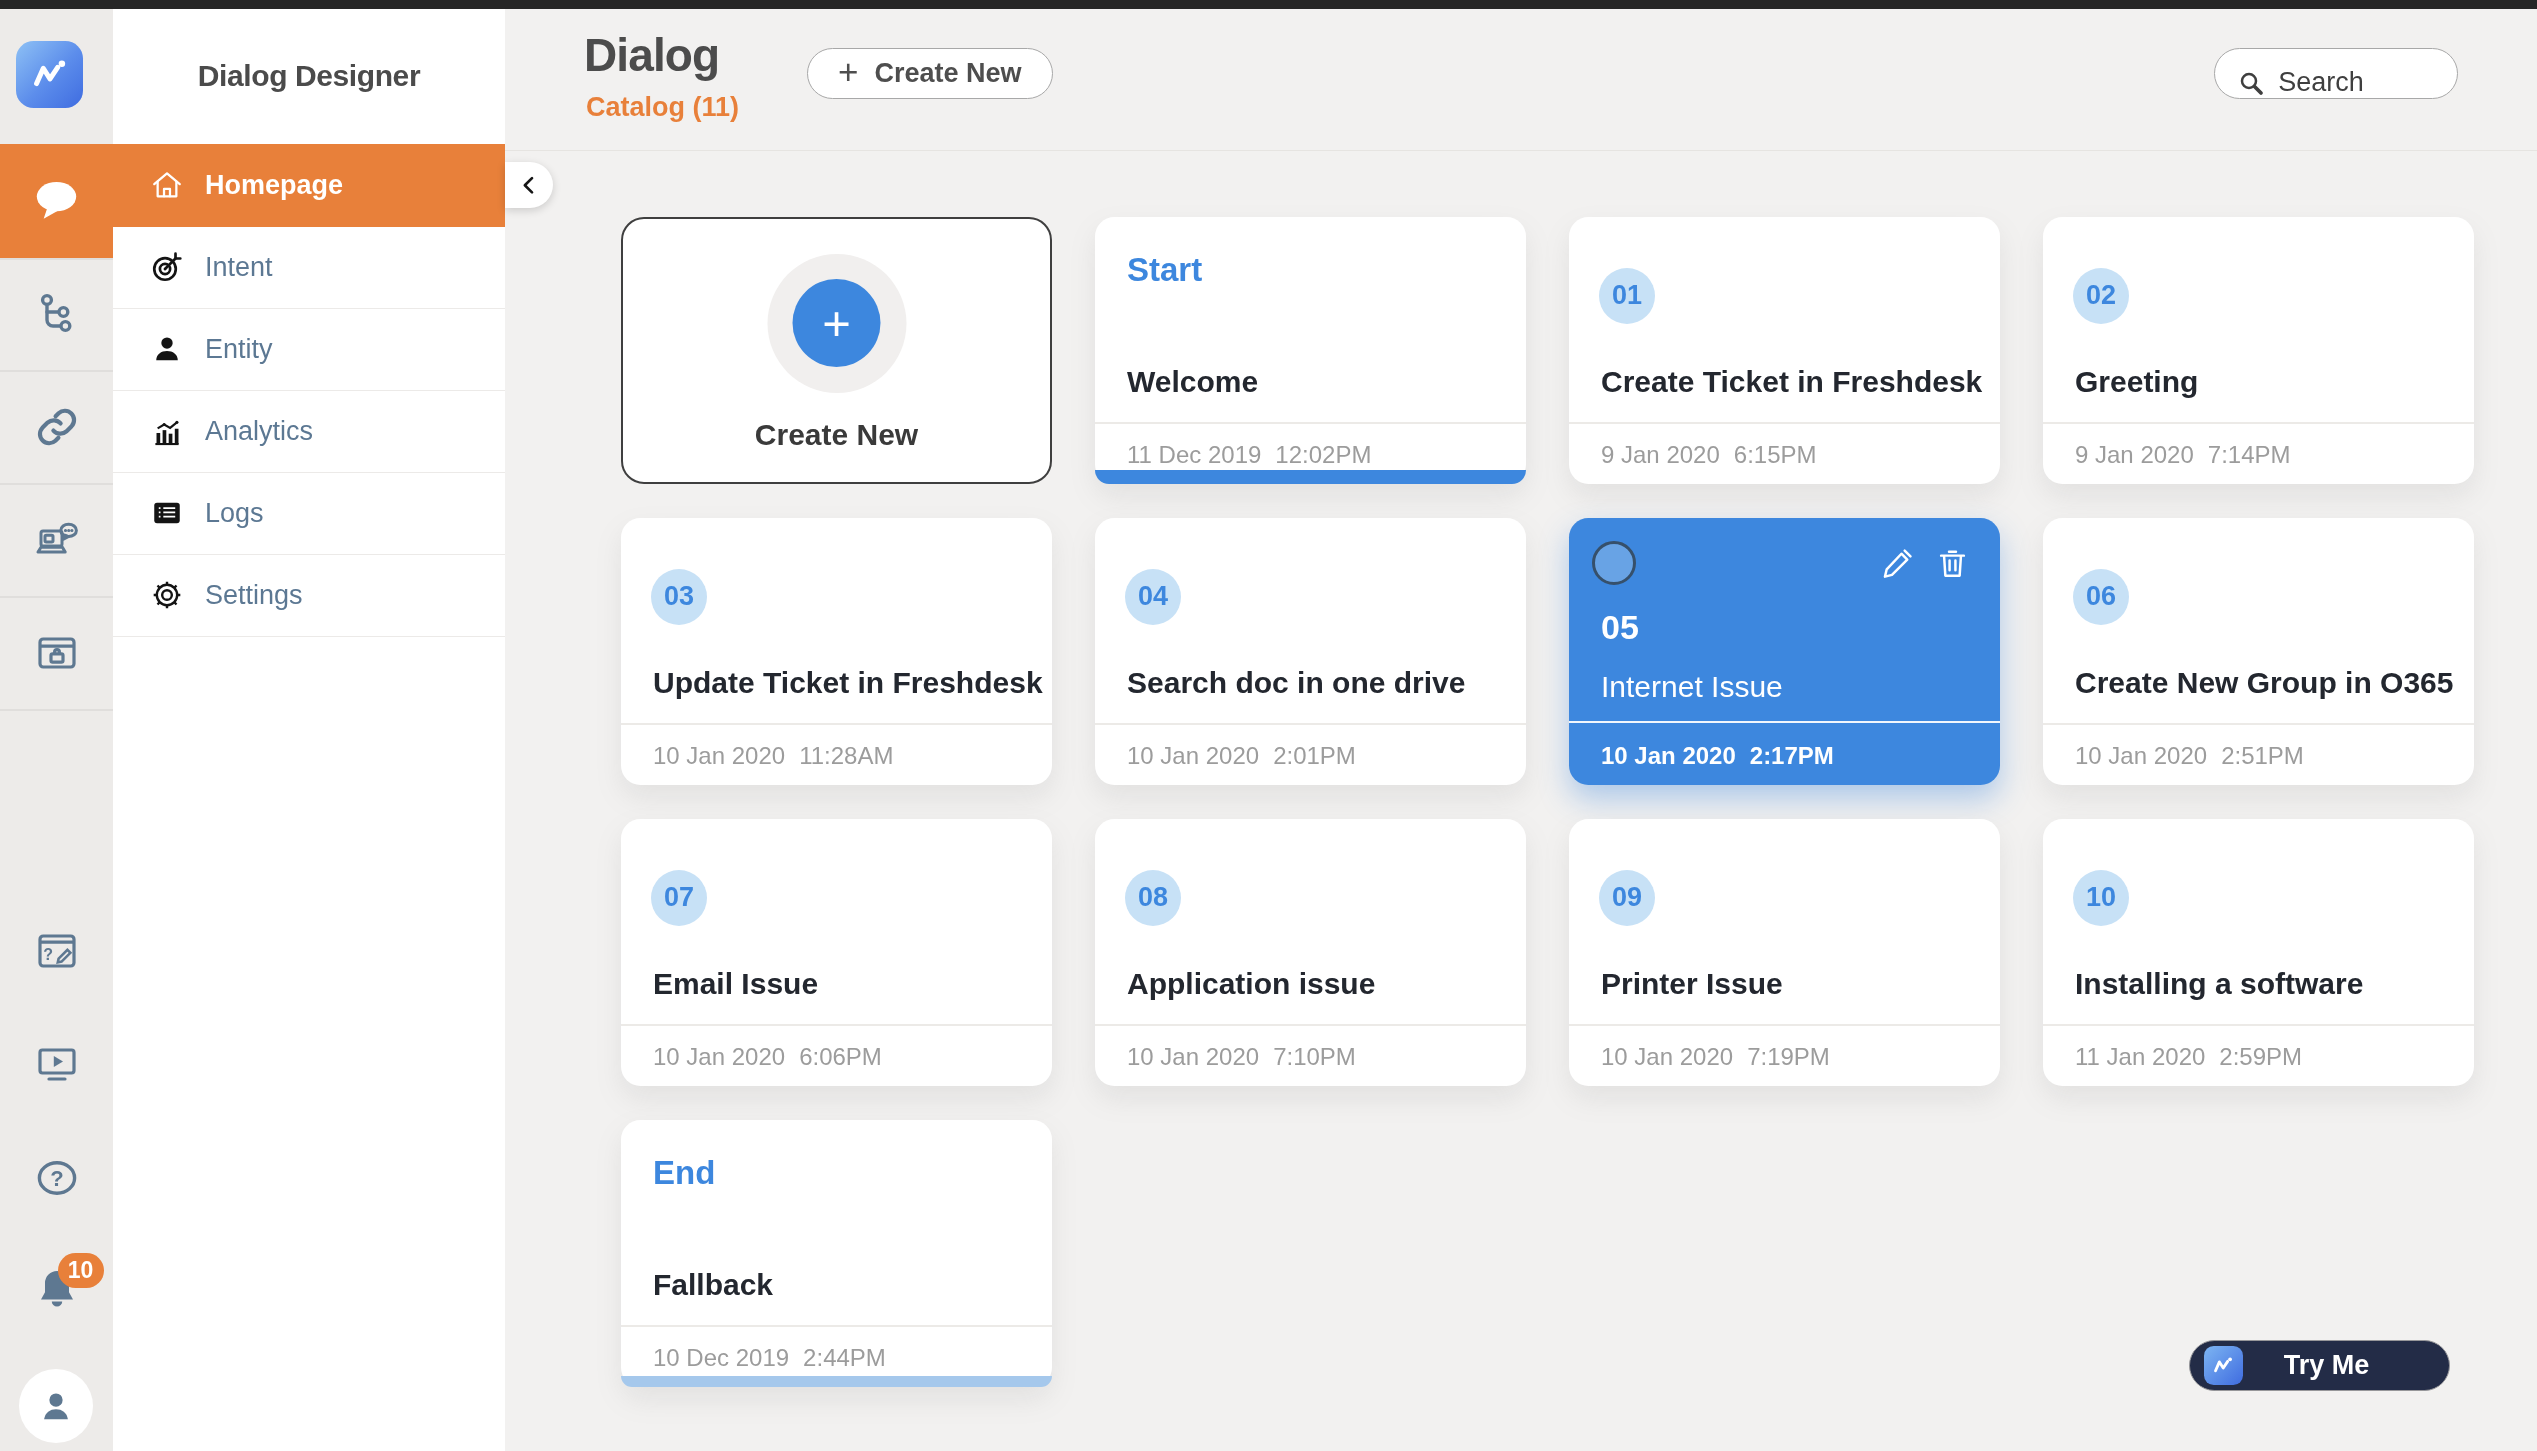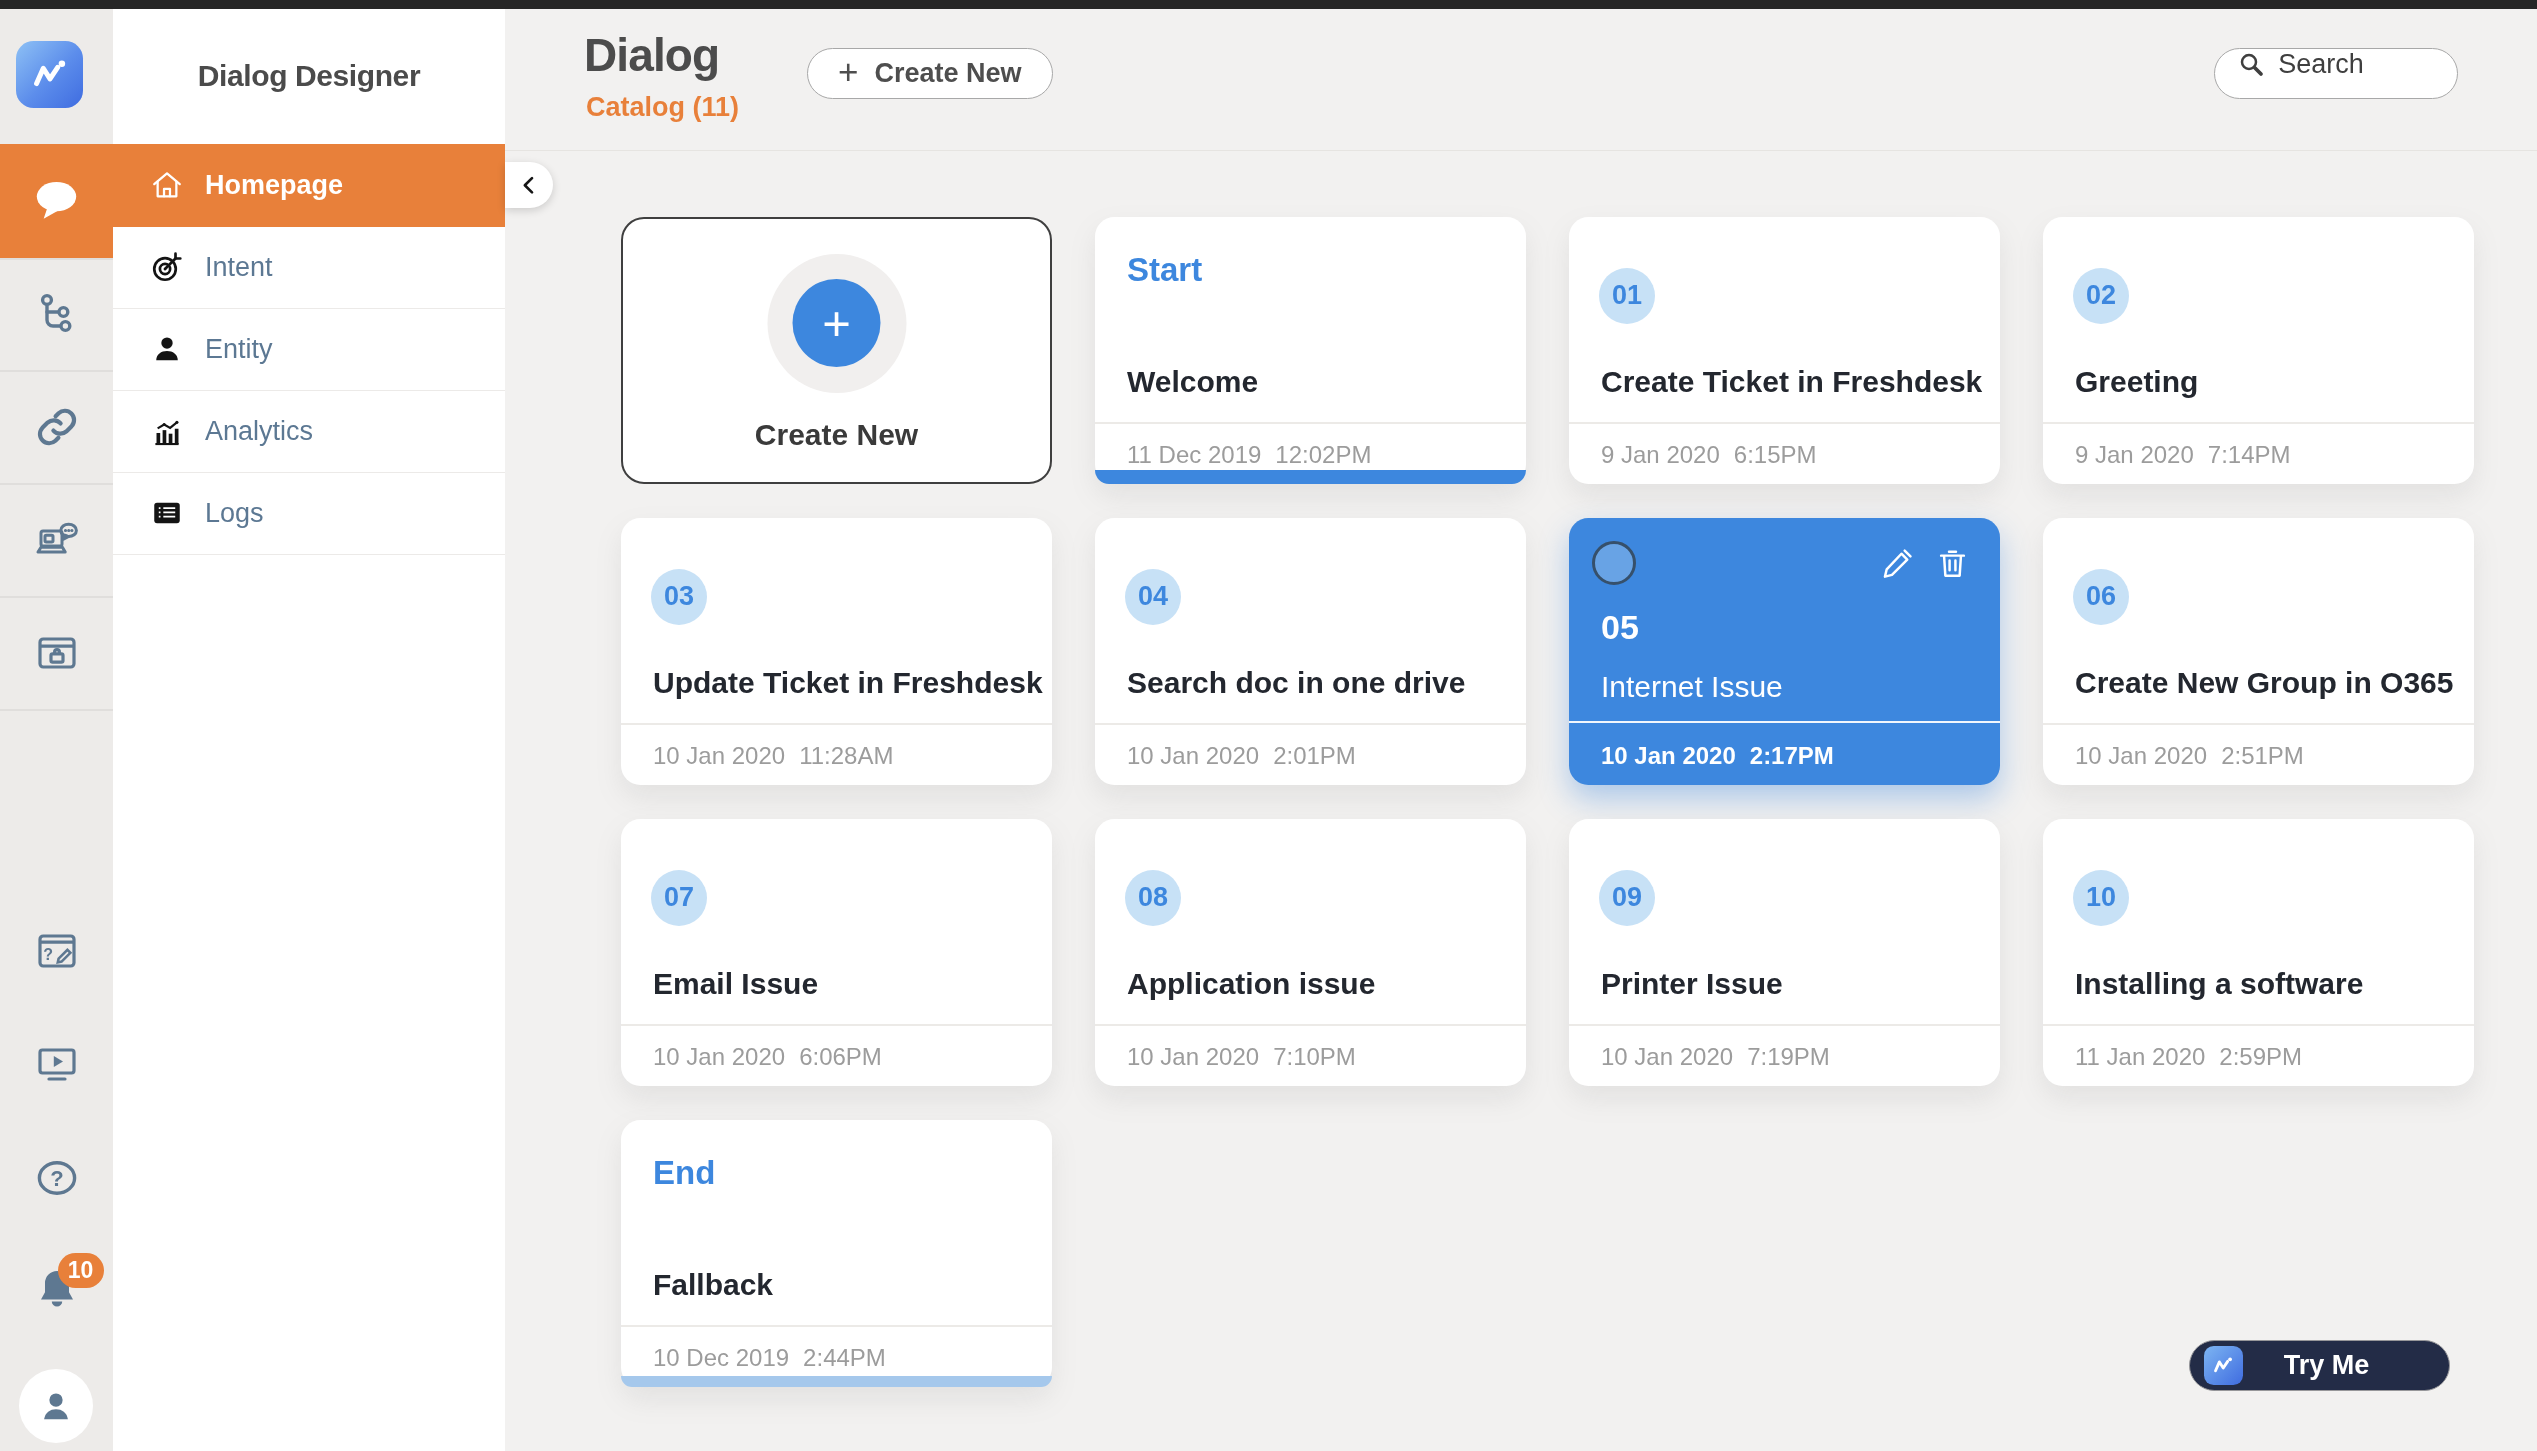--- a/index.html
+++ b/index.html
@@ -47,21 +47,21 @@
   
   .main{position:absolute;left:505px;top:8.8px;width:2032px;height:1442px;background:#f2f1f0;}
   .main-header{position:absolute;left:0;top:0;width:100%;height:141px;border-bottom:1.8px solid #e6e4e1;}
   .page-title{position:absolute;left:79px;top:19.4px;font-size:46px;font-weight:700;color:#4c4c4c;letter-spacing:-0.9px;text-align:right;}
   .page-subtitle{position:absolute;left:81px;top:83px;font-size:27px;font-weight:700;color:var(--accent-orange,#E8803A);}
   .create-btn{position:absolute;left:302px;top:39px;height:51px;padding:0 30px;display:flex;align-items:center;
               gap:16px;background:#fff;border:1.8px solid #a8a8a8;border-radius:27px;font-size:27px;font-weight:700;
               color:#4e4e4e;box-sizing:border-box;cursor:pointer;}
   .plus-glyph{font-size:35px;font-weight:400;line-height:1;margin-top:-4.4px;}
   .search-box{position:absolute;right:79px;top:39px;width:244px;height:51px;background:#fff;border:1.8px solid #a8a8a8;
-              border-radius:27px;display:flex;align-items:flex-start;padding:0 21px;gap:12.3px;font-size:27px;
+              border-radius:27px;display:flex;align-items:flex-end;padding:0 21px;gap:12.3px;font-size:27px;
               color:#3f3f3f;box-sizing:border-box;cursor:text;}
   .search-box .icn{width:30px;height:30px;color:#3f3f3f;flex:0 0 auto;}
 
   
   .grid{position:absolute;left:116px;top:208px;display:grid;grid-template-columns:repeat(4,431px);
         grid-auto-rows:267px;column-gap:43px;row-gap:34px;}
   .card{position:relative;background:#fff;border-radius:19.4px;box-shadow:0 12.3px 26.5px rgba(125,125,125,.13);cursor:pointer;}
   .badge{position:absolute;left:30px;top:51px;width:56px;height:56px;border-radius:50%;
          background:var(--badge-bg,#C7E1F6);color:var(--accent-blue,#3D87DE);font-size:27px;font-weight:700;
          display:flex;align-items:center;justify-content:center;}
@@ -268,20 +268,30 @@
           <span class="icn menu-icn">
             <svg viewBox="0 0 24 24">
               <rect x="3" y="4.8" width="18" height="14.4" rx="2" fill="currentColor"></rect>
               <g stroke="#fff" stroke-width="1.3">
                 <path d="M6.2 8.6h1.2M6.2 11.6h1.2M6.2 14.6h1.2"></path>
                 <path d="M9.4 8.6h8.4M9.4 11.6h8.4M9.4 14.6h8.4"></path>
               </g>
             </svg>
           </span>
           <span class="menu-label">Logs</span>
+        </div>
+        <div class="menu-row">
+          <span class="icn menu-icn">
+            <svg viewBox="0 0 24 24" fill="none" stroke="currentColor" stroke-width="1.7">
+              <circle cx="12" cy="12" r="3.4"></circle>
+              <circle cx="12" cy="12" r="7.2"></circle>
+              <path d="M12 2.6v2.2M12 19.2v2.2M2.6 12h2.2M19.2 12h2.2M5.3 5.3l1.6 1.6M17.1 17.1l1.6 1.6M18.7 5.3l-1.6 1.6M6.9 17.1l-1.6 1.6"></path>
+            </svg>
+          </span>
+          <span class="menu-label">Settings</span>
         </div>
       </div>
     <div class="collapse-pill">
       <span class="icn">
           <svg viewBox="0 0 24 24" fill="none" stroke="currentColor" stroke-width="2.4" stroke-linecap="round" stroke-linejoin="round">
             <path d="M14.5 5.5 8 12l6.5 6.5"></path>
           </svg>
         </span>
     </div>
   </aside>

